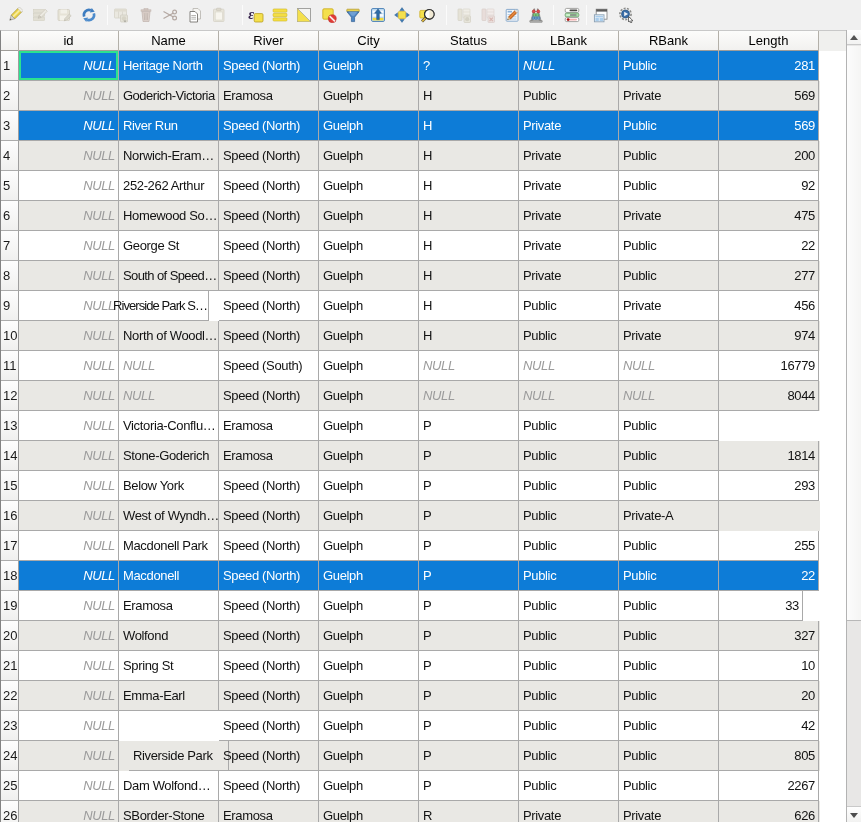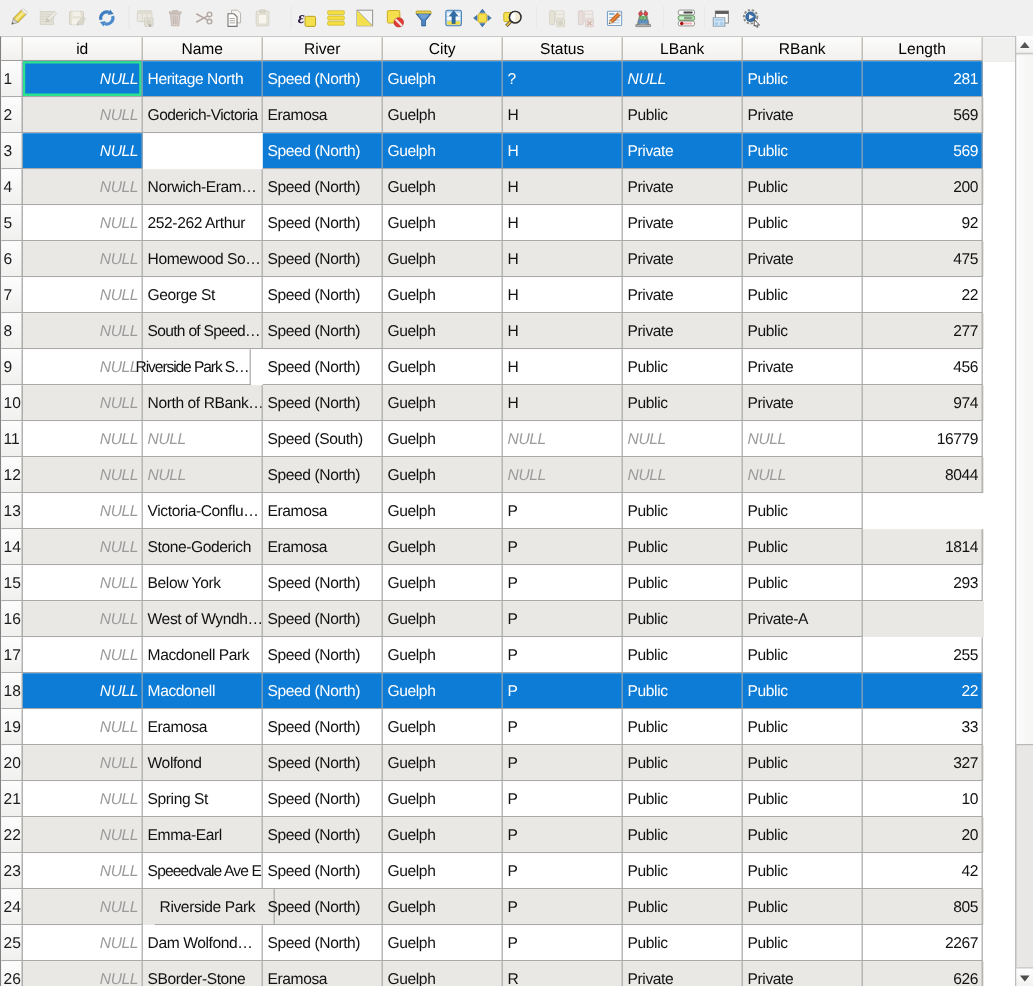--- a/index.html
+++ b/index.html
@@ -263,20 +263,21 @@
       <div class="c" style="left:218px">Eramosa</div>
       <div class="c" style="left:318px">Guelph</div>
       <div class="c" style="left:418px">H</div>
       <div class="c" style="left:518px">Public</div>
       <div class="c" style="left:618px">Private</div>
       <div class="c num" style="left:718px">569</div>
     </div>
 <div class="row sel" style="top:80px">
       <div class="rn">3</div>
       <div class="c cid null" style="left:18px">NULL</div>
+      <div class="c" style="left:118px">River Run</div>
       <div class="c" style="left:218px">Speed (North)</div>
       <div class="c" style="left:318px">Guelph</div>
       <div class="c" style="left:418px">H</div>
       <div class="c" style="left:518px">Private</div>
       <div class="c" style="left:618px">Public</div>
       <div class="c num" style="left:718px">569</div>
     </div>
 <div class="row alt" style="top:110px">
       <div class="rn">4</div>
       <div class="c cid null" style="left:18px">NULL</div>
@@ -339,21 +340,21 @@
       <div class="c" style="left:218px">Speed (North)</div>
       <div class="c" style="left:318px">Guelph</div>
       <div class="c" style="left:418px">H</div>
       <div class="c" style="left:518px">Public</div>
       <div class="c" style="left:618px">Private</div>
       <div class="c num" style="left:718px">456</div>
     </div>
 <div class="row alt" style="top:290px">
       <div class="rn">10</div>
       <div class="c cid null" style="left:18px">NULL</div>
-      <div class="c" style="left:118px">North of RBank…</div>
+      <div class="c" style="left:118px">North of Woodl…</div>
       <div class="c" style="left:218px">Speed (North)</div>
       <div class="c" style="left:318px">Guelph</div>
       <div class="c" style="left:418px">H</div>
       <div class="c" style="left:518px">Public</div>
       <div class="c" style="left:618px">Private</div>
       <div class="c num" style="left:718px">974</div>
     </div>
 <div class="row" style="top:320px">
       <div class="rn">11</div>
       <div class="c cid null" style="left:18px">NULL</div>
@@ -442,21 +443,21 @@
     </div>
 <div class="row" style="top:560px">
       <div class="rn">19</div>
       <div class="c cid null" style="left:18px">NULL</div>
       <div class="c" style="left:118px">Eramosa</div>
       <div class="c" style="left:218px">Speed (North)</div>
       <div class="c" style="left:318px">Guelph</div>
       <div class="c" style="left:418px">P</div>
       <div class="c" style="left:518px">Public</div>
       <div class="c" style="left:618px">Public</div>
-      <div class="c num" style="left:718px">33</div>
+      <div class="c num" style="left:702px">33</div>
     </div>
 <div class="row alt" style="top:590px">
       <div class="rn">20</div>
       <div class="c cid null" style="left:18px">NULL</div>
       <div class="c" style="left:118px">Wolfond</div>
       <div class="c" style="left:218px">Speed (North)</div>
       <div class="c" style="left:318px">Guelph</div>
       <div class="c" style="left:418px">P</div>
       <div class="c" style="left:518px">Public</div>
       <div class="c" style="left:618px">Public</div>
@@ -480,21 +481,20 @@
       <div class="c" style="left:218px">Speed (North)</div>
       <div class="c" style="left:318px">Guelph</div>
       <div class="c" style="left:418px">P</div>
       <div class="c" style="left:518px">Public</div>
       <div class="c" style="left:618px">Public</div>
       <div class="c num" style="left:718px">20</div>
     </div>
 <div class="row" style="top:680px">
       <div class="rn">23</div>
       <div class="c cid null" style="left:18px">NULL</div>
-      <div class="c" style="left:118px;letter-spacing:-0.72px">Speeedvale Ave E</div>
       <div class="c" style="left:218px">Speed (North)</div>
       <div class="c" style="left:318px">Guelph</div>
       <div class="c" style="left:418px">P</div>
       <div class="c" style="left:518px">Public</div>
       <div class="c" style="left:618px">Public</div>
       <div class="c num" style="left:718px">42</div>
     </div>
 <div class="row alt" style="top:710px">
       <div class="rn">24</div>
       <div class="c cid null" style="left:18px">NULL</div>

